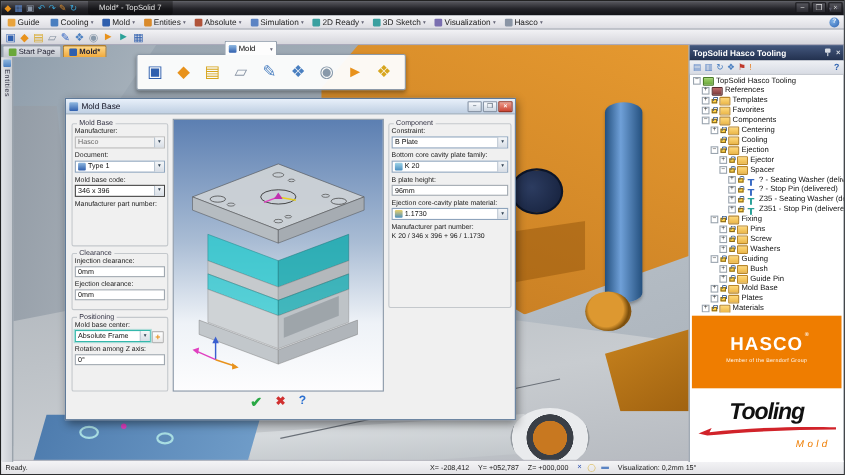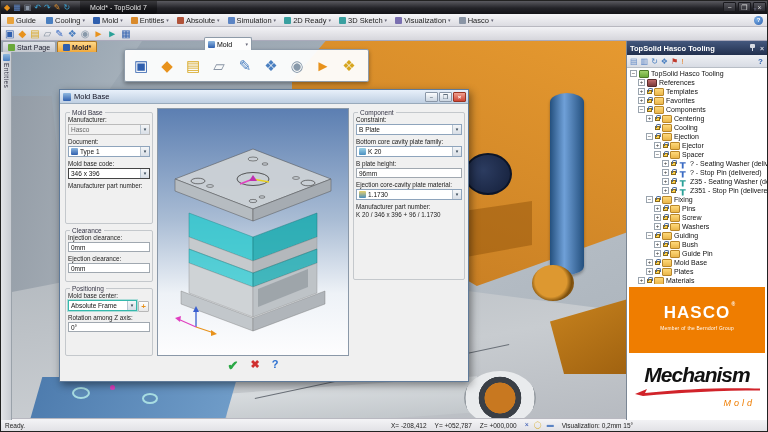--- a/index.html
+++ b/index.html
@@ -605,21 +605,21 @@
           <span class="ticon folder"></span>
           <span>Materials</span>
         </div>
       </div>
     <div class="logos">
       <div class="hasco">
         <div class="hname"><span>HASCO</span><span class="reg">®</span></div>
         <div class="tag">Member of the Berndorf Group</div>
       </div>
       <div class="topsolid">
-        <div class="tname">Mechanism</div>
+        <div class="tname">Tooling</div>
         <svg width="128" height="10" viewBox="0 0 128 10" style="display:block;margin:0 auto;">
           <path d="M2,7 L14,2 L12,6 C50,1.5 95,0.5 127,1.5 L127,3.5 C90,3.5 45,5.5 10,9 Z" fill="#d1232a"></path>
         </svg>
         <div class="tsub">Mold</div>
       </div>
     </div>
   </div>
 
   <div class="statusbar">
     <span class="sb-ready">Ready.</span>

